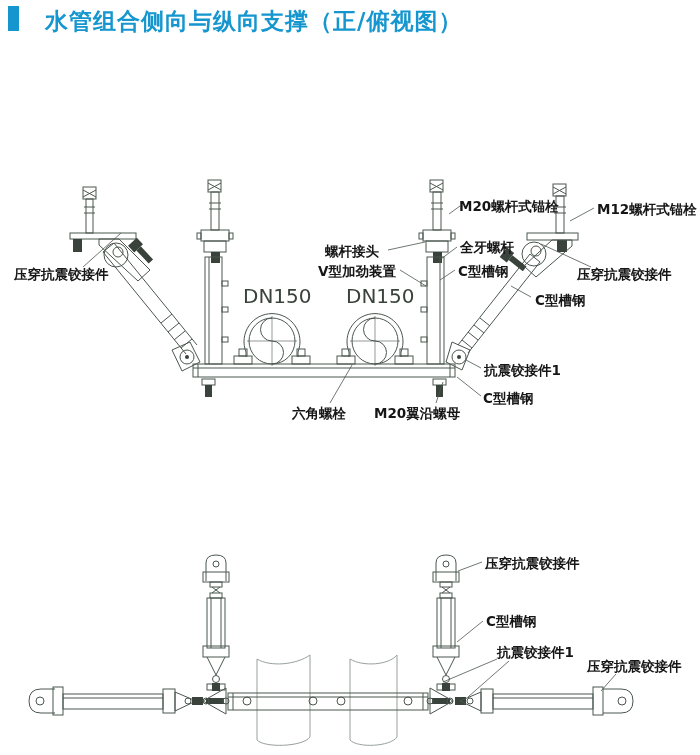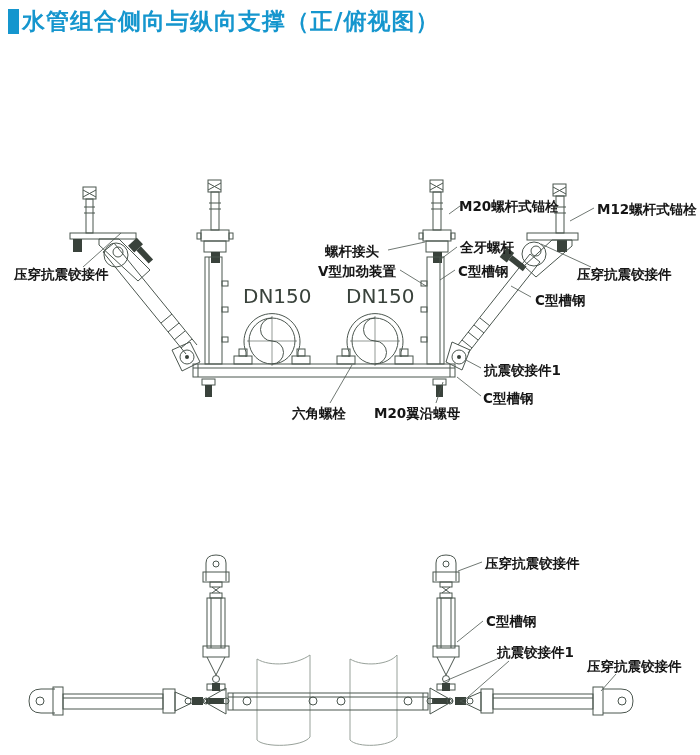--- a/index.html
+++ b/index.html
@@ -1,20 +1,20 @@
 <!DOCTYPE html>
 <html style="--title-blue: #1596ce;"><head>
 <meta charset="utf-8">
 <style>
   html,body{margin:0;padding:0;}
   body{
     width:700px;height:755px;position:relative;background:#ffffff;
     font-family:"DejaVu Sans",sans-serif;overflow:hidden;
   }
-  .header{position:absolute;top:6px;left:8px;display:flex;align-items:center;gap:3px;z-index:2;}
+  .header{position:absolute;top:6px;left:8px;display:flex;gap:26px;z-index:2;}
   .accent-bar{display:inline-block;width:11px;height:25px;background:var(--title-blue,#1596ce);}
   .page-title{font-size:23px;font-weight:bold;color:var(--title-blue,#1596ce);letter-spacing:1px;white-space:nowrap;}
   svg.canvas{position:absolute;top:0;left:0;}
   text.lbl{font-family:"DejaVu Sans",sans-serif;font-size:13.5px;font-weight:bold;fill:#161616;}
   text.dn{font-family:"DejaVu Sans",sans-serif;font-size:20px;font-weight:normal;fill:#39423b;}
 </style>
 </head>
 <body>
 
 <div class="header">

